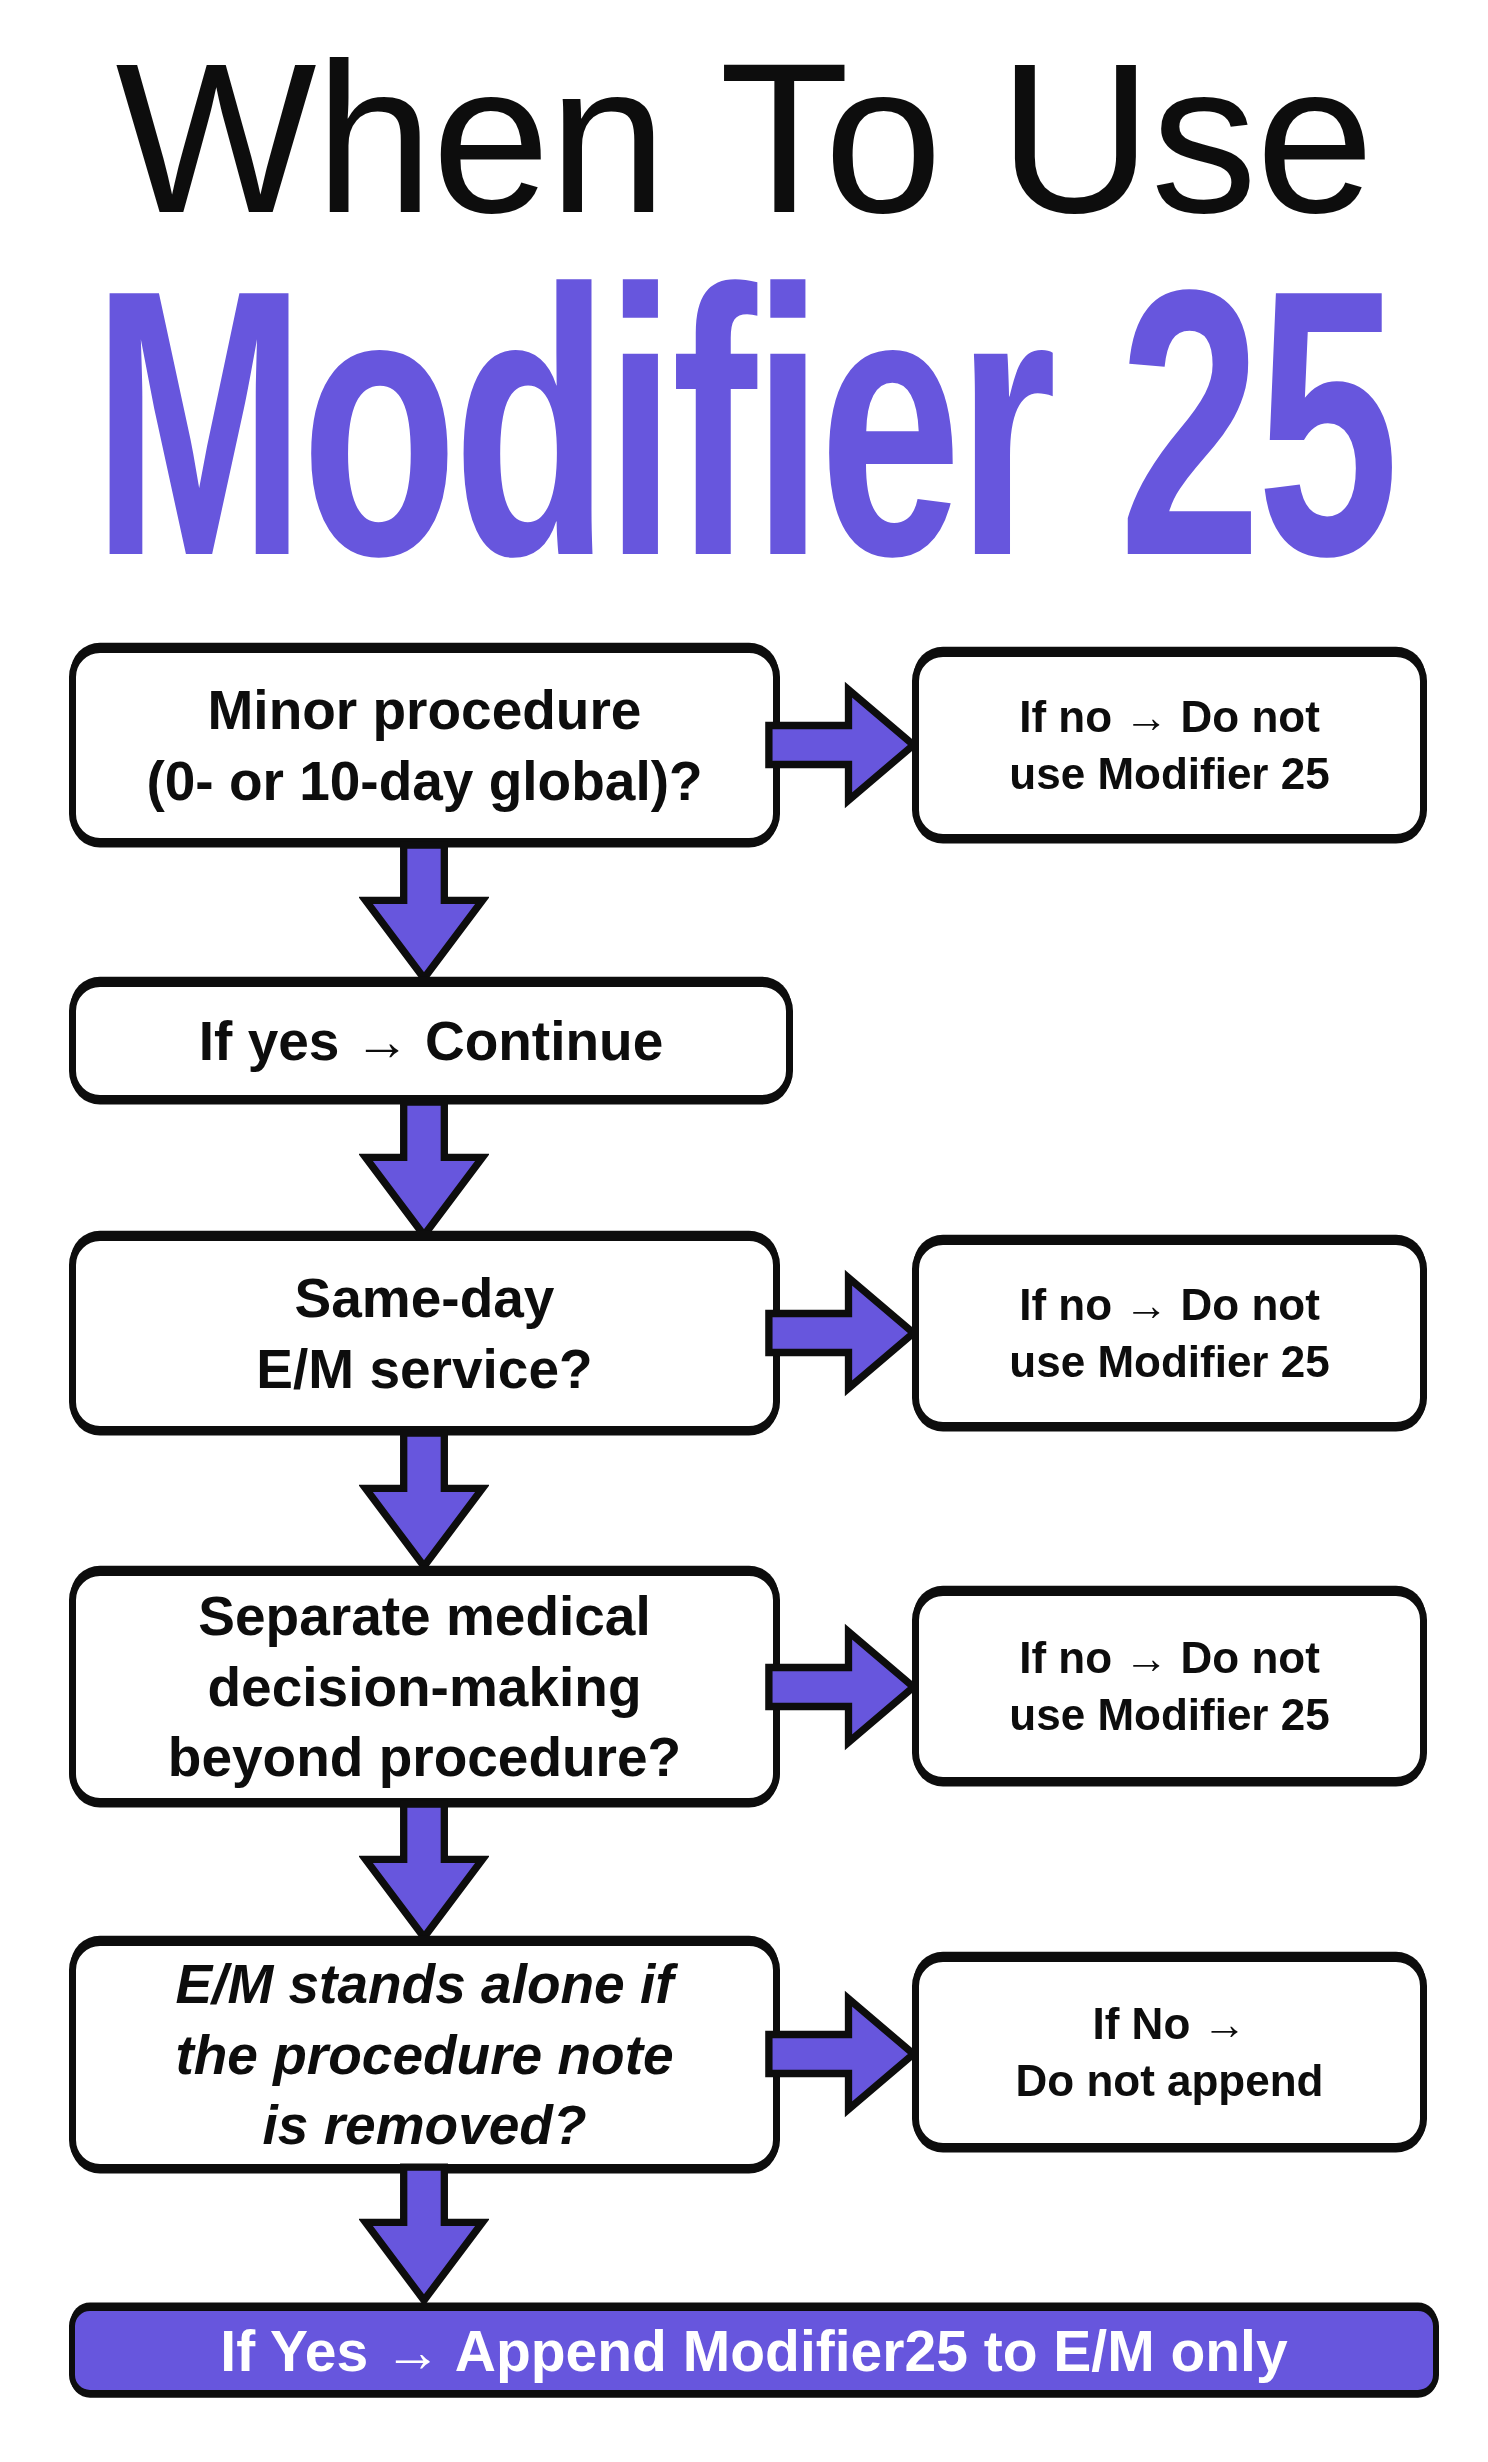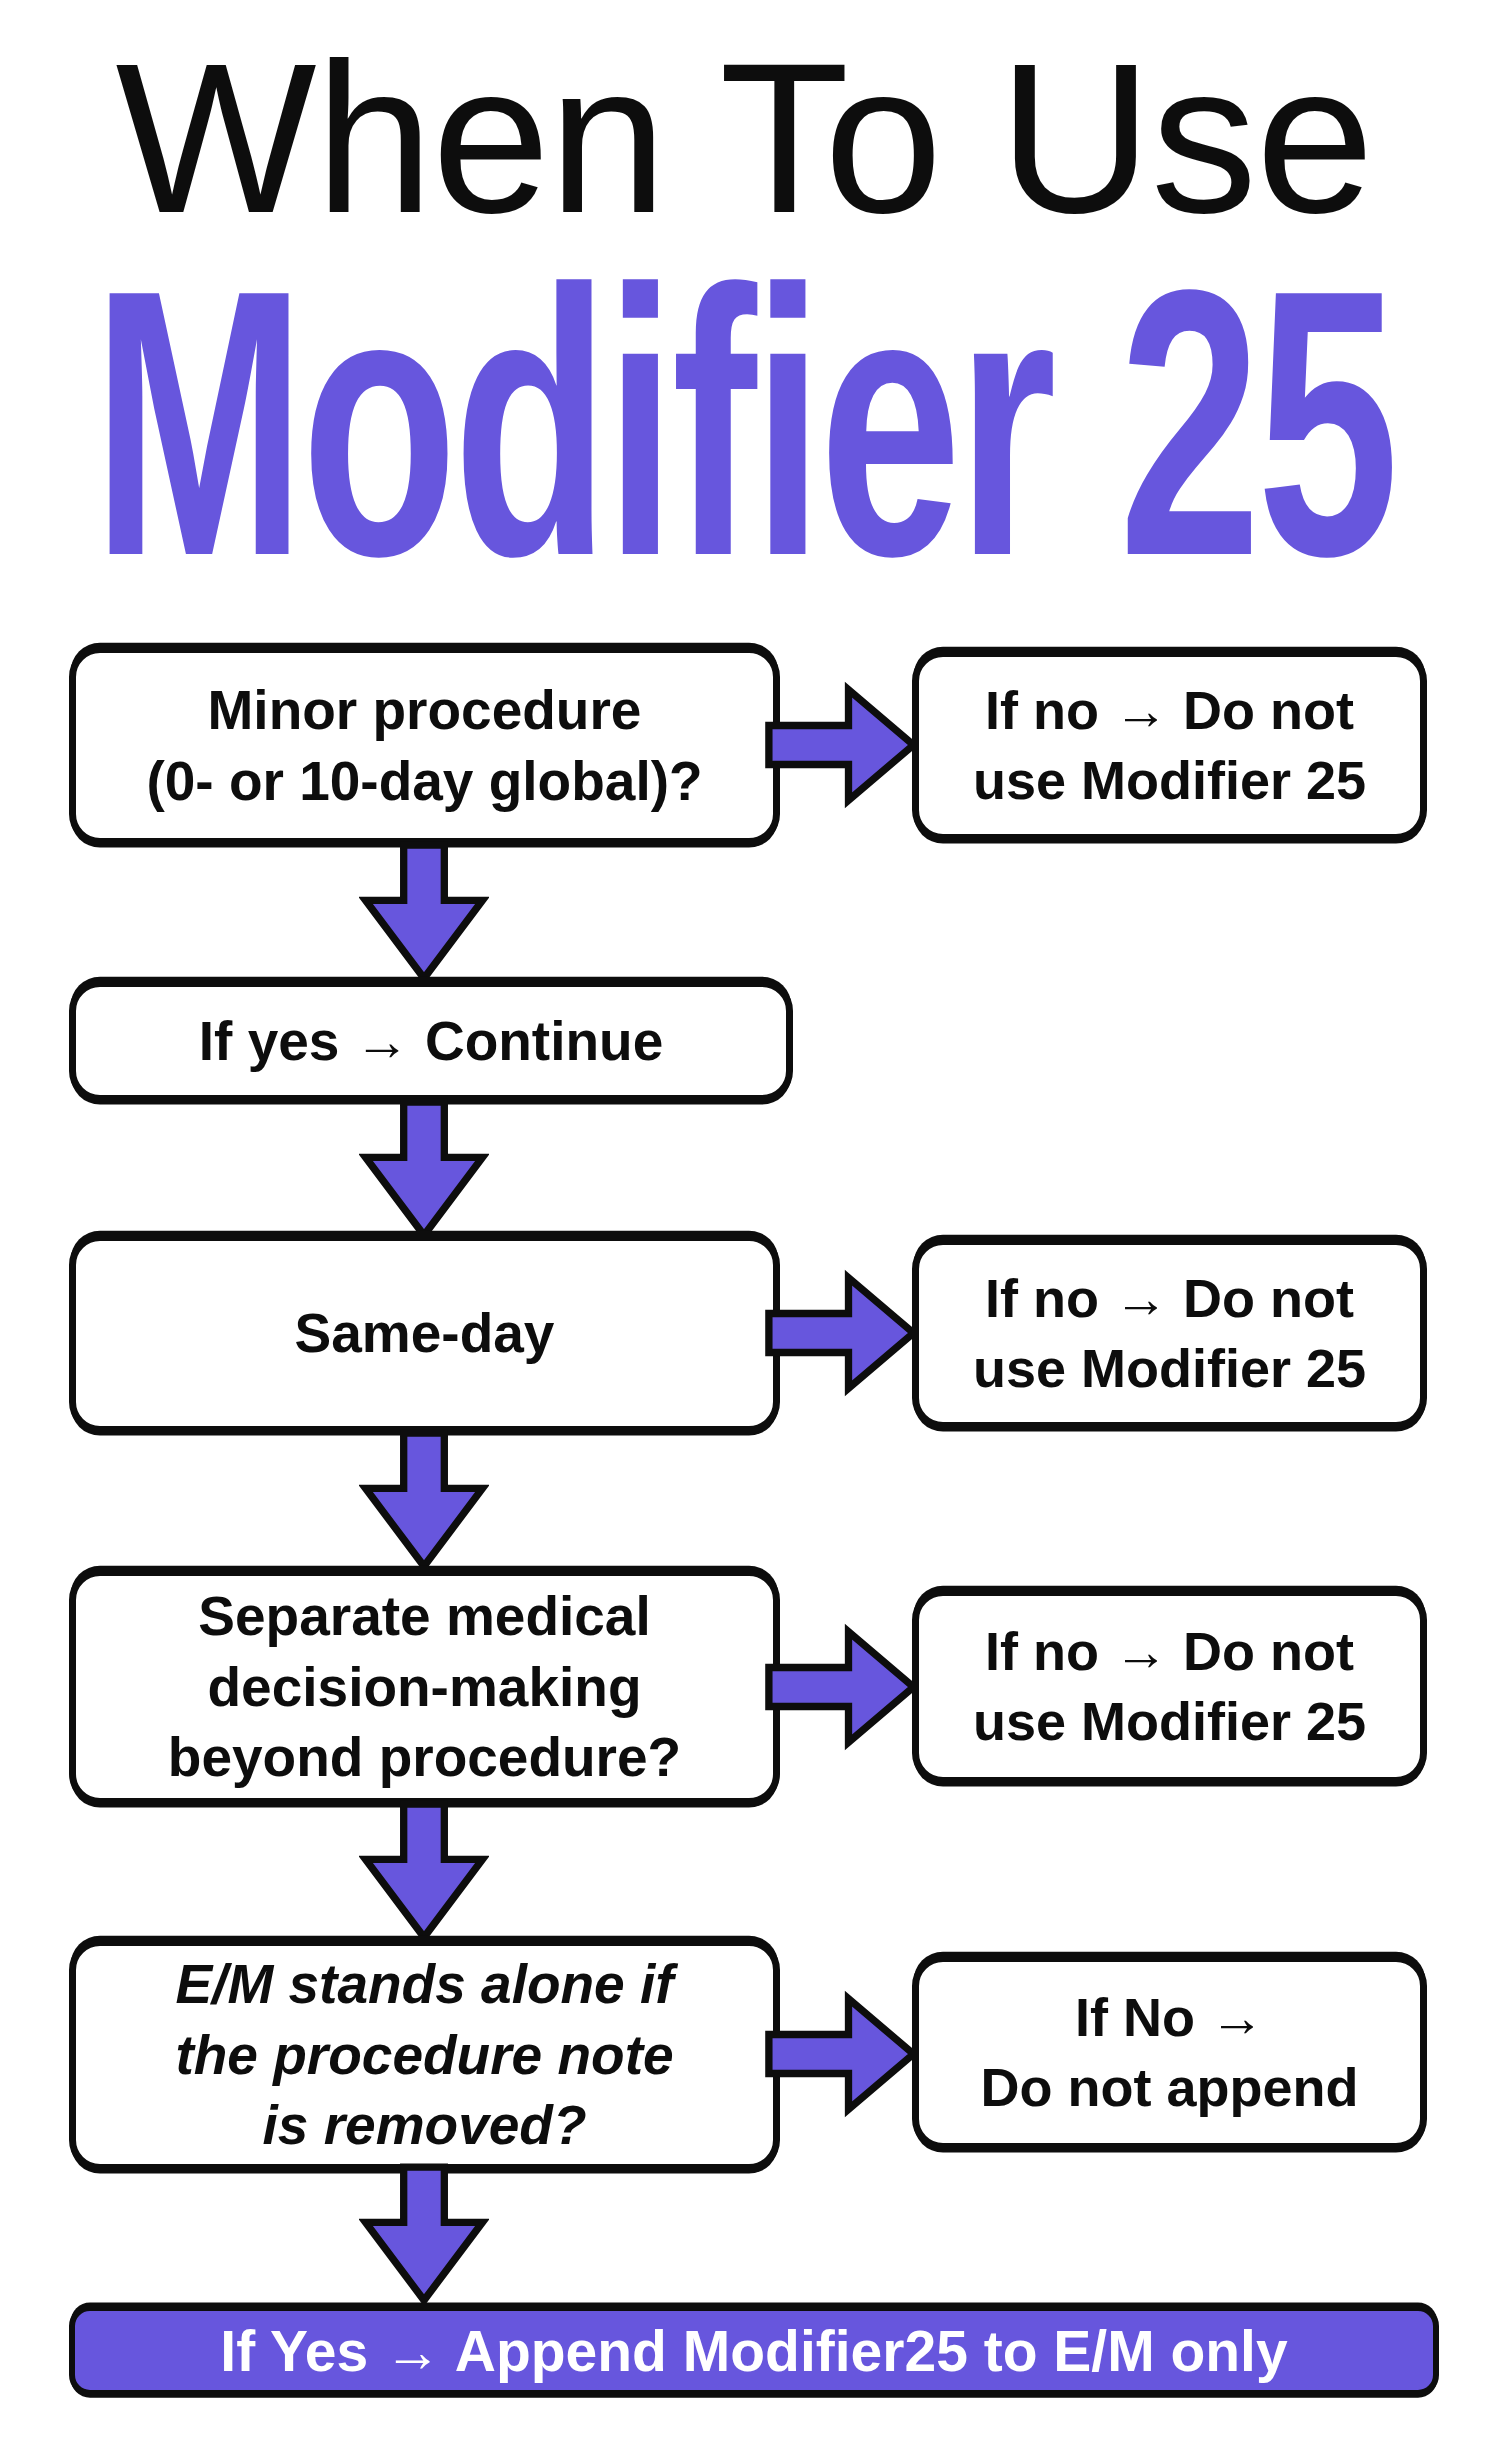--- a/index.html
+++ b/index.html
@@ -32,21 +32,21 @@
   
   .box{
     position:absolute;box-sizing:border-box;
     background:#fff;border:7.3px solid var(--ink);border-radius:31px;
     box-shadow:0 -4.9px 0 -1.6px var(--ink),0 4.1px 0 -1.6px var(--ink);
     display:flex;flex-direction:column;align-items:center;justify-content:center;
     text-align:center;color:var(--ink);font-weight:700;
   }
   .box .line{line-height:1.28;white-space:nowrap;}
   .qbox{font-size:55px;}
-  .obox{font-size:54px;}
+  .obox{font-size:44px;}
 
   .banner{
     position:absolute;box-sizing:border-box;
     background:var(--purple);border:6.5px solid var(--ink);border-radius:21px;
     box-shadow:0 -4.1px 0 -1.6px var(--ink),0 3.3px 0 -1.6px var(--ink);
     display:flex;align-items:center;justify-content:center;
     color:#fff;font-weight:700;font-size:57px;white-space:nowrap;
   }
 
   
@@ -89,20 +89,21 @@
   </div>
 
   <div class="arrow" style="left:359px;top:1097px;">
     <svg width="130" height="145" viewBox="0 0 160 178">
         <polygon points="55,6 105,6 105,74 152,74 80,170 8,74 55,74"></polygon>
       </svg>
   </div>
 
   <div class="box qbox" style="left:69px;top:1234px;width:711px;height:199px;">
     <div class="line">Same-day</div>
+    <div class="line">E/M service?</div>
   </div>
   <div class="arrow" style="left:764px;top:1268px;">
     <svg width="156" height="130" viewBox="0 0 192 160">
         <polygon points="6,56 104,56 104,12 184,80 104,148 104,104 6,104"></polygon>
       </svg>
   </div>
   <div class="box obox" style="left:912px;top:1238px;width:515px;height:191px;">
     <div class="line">If no → Do not</div>
     <div class="line">use Modifier 25</div>
   </div>

